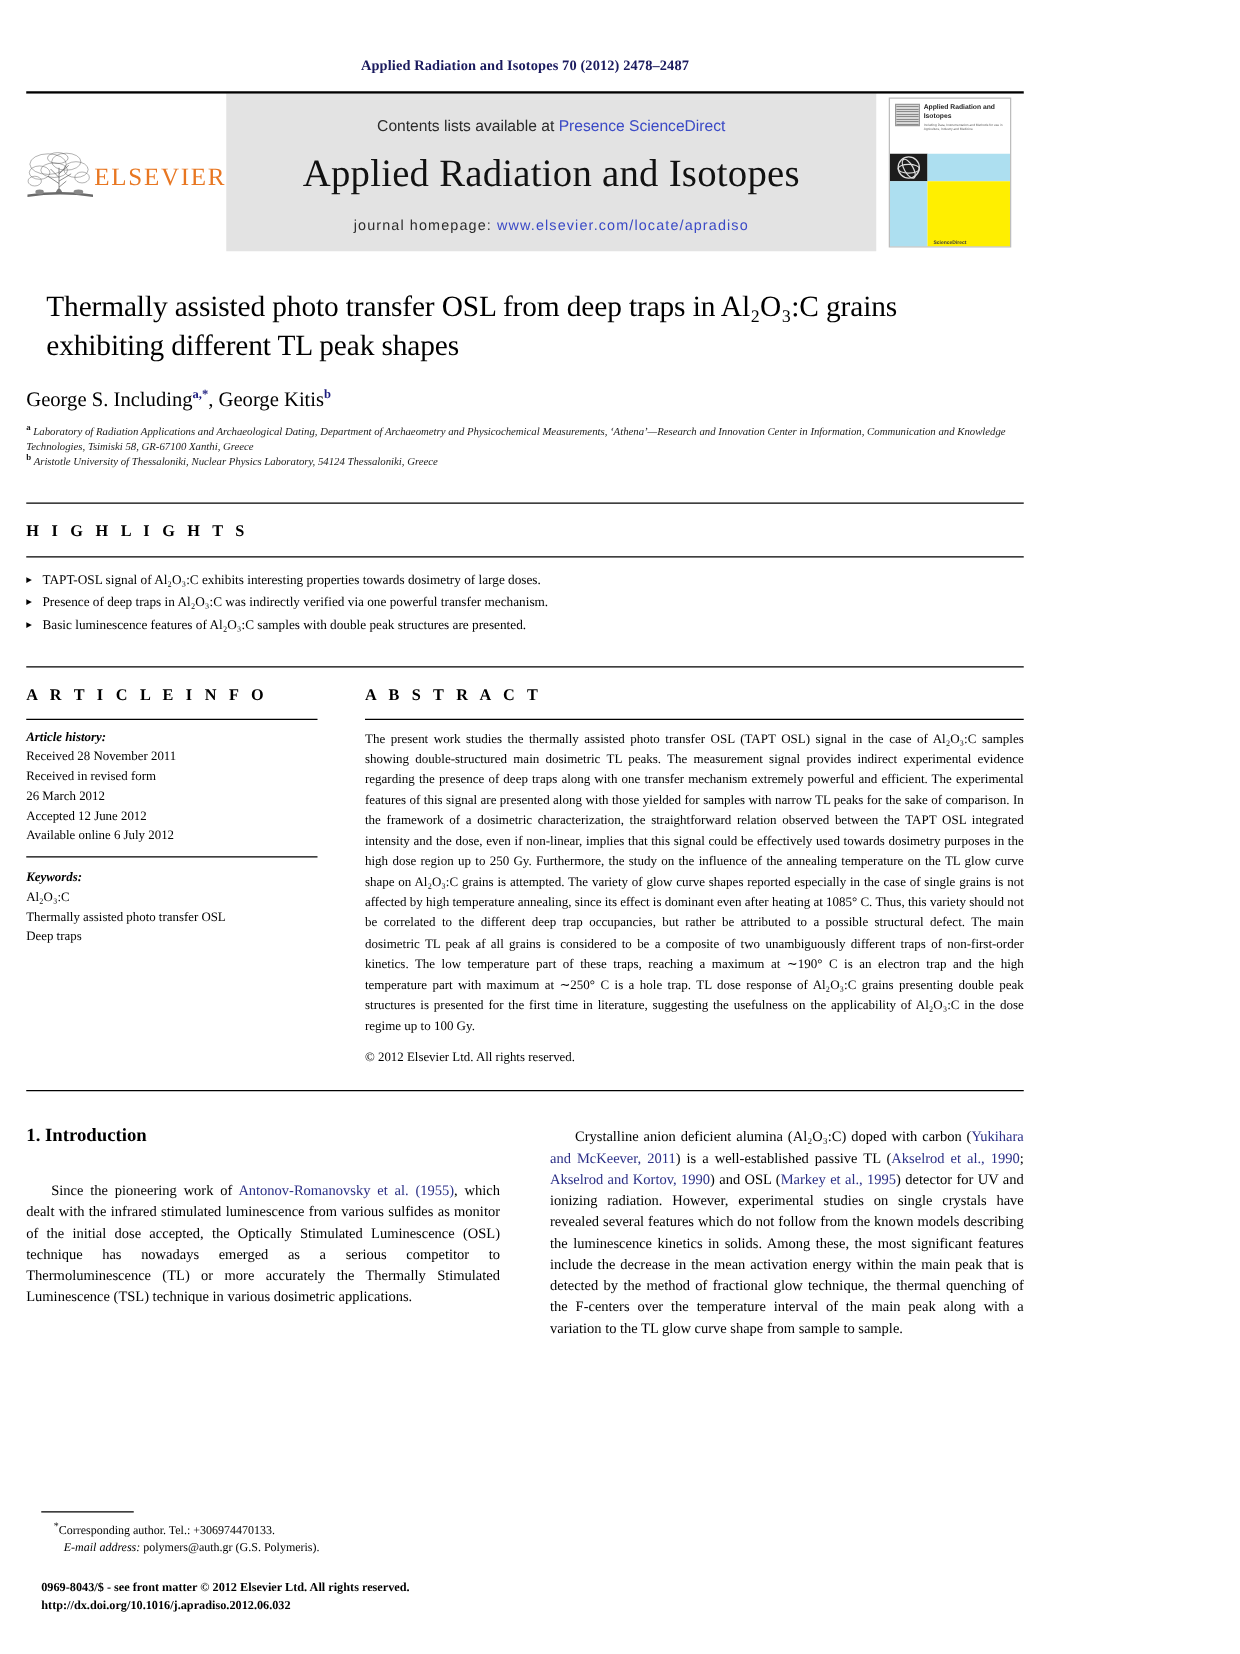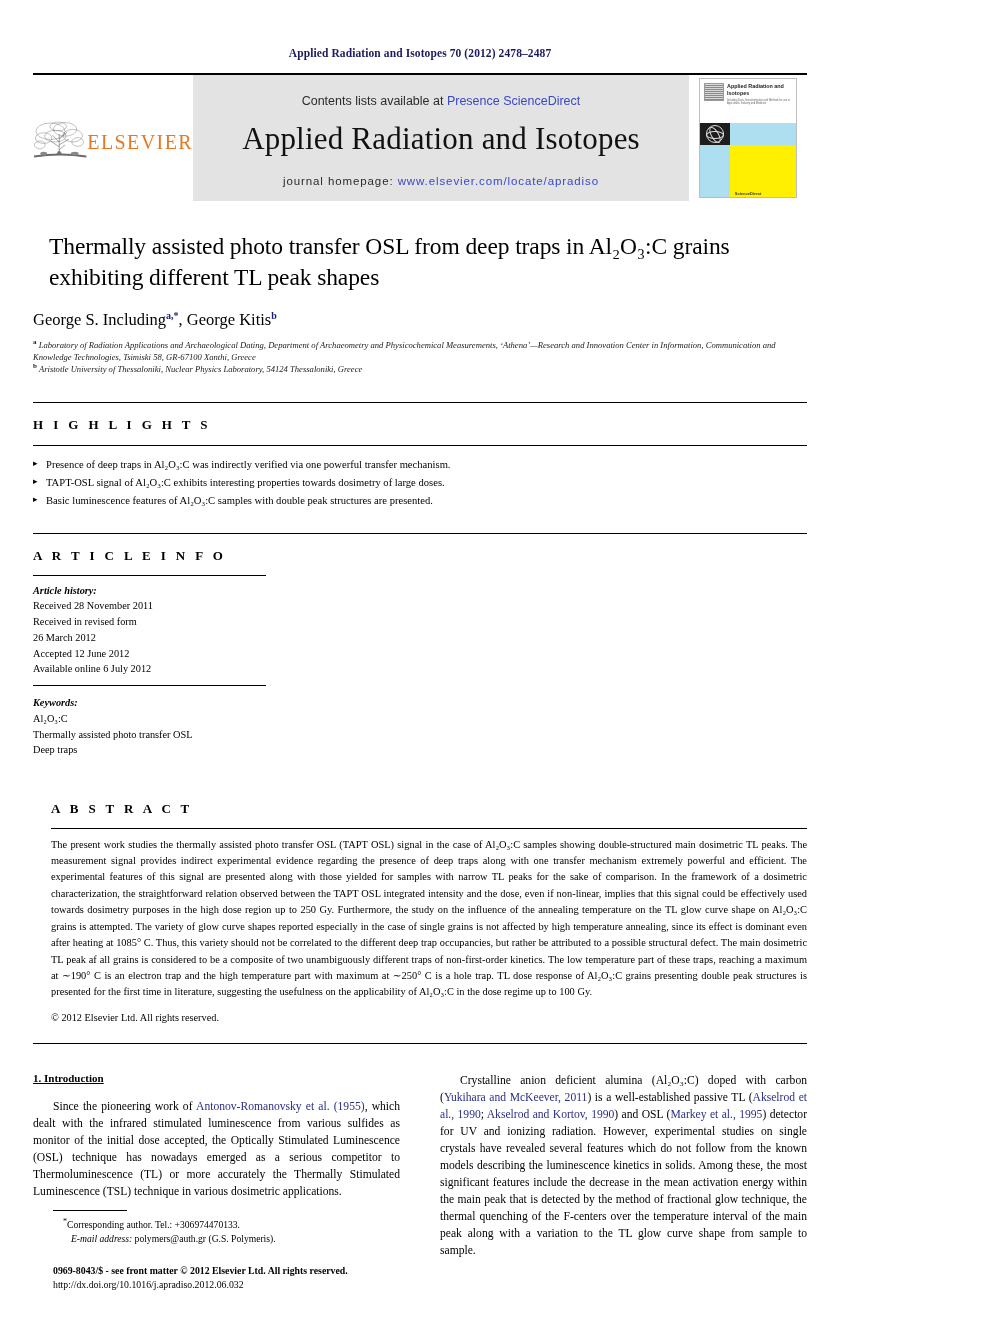--- a/index.html
+++ b/index.html
@@ -13,21 +13,21 @@
     font-family: "Liberation Serif", serif;
     color: #000000;
     position: relative;
     overflow: hidden;
   }
   .page {
     position: relative;
     width: 840px;
     height: 1323px;
     box-sizing: border-box;
-    padding: 0 33px;
+    padding: 0 21px;
   }
 
   
   .running-head {
     text-align: center;
     font-family: "Liberation Serif", serif;
     font-weight: bold;
     font-size: 11.5px;
     color: #1a1a5e;
     padding-top: 47px;
@@ -235,21 +235,20 @@
     top: 0;
     font-size: 9px;
   }
 
   
   .info-abstract {
     display: flex;
     margin-top: 22px;
     border-top: 1px solid #000;
     padding-top: 0;
-    flex-direction: column;
   }
   .col-info {
     width: 253px;
     flex: 0 0 253px;
     padding-right: 20px;
     box-sizing: border-box;
   }
   .col-abstract {
     flex: 1 1 auto;
     padding-left: 18px;
@@ -282,40 +281,39 @@
   
   .body-rule { border-top: 1px solid #000; margin-top: 20px; }
   .body-cols {
     display: flex;
     margin-top: 28px;
     gap: 40px;
   }
   .body-col { flex: 1 1 0; min-width: 0; }
   h2.section-head {
     font-family: "Liberation Serif", serif;
-    font-size: 11px;
+    font-size: 15px;
     font-weight: bold;
-    margin: 0 0 14px 0;
-    text-decoration: underline;
+    margin: 0 0 26px 0;
   }
   p.body-text {
     font-family: "Liberation Serif", serif;
     font-size: 11.6px;
     line-height: 1.47;
     text-align: justify;
     margin: 0;
     text-indent: 20px;
     color: #000;
   }
   p.body-text .cite { color: #2b2f86; }
 
   
   .footnote-area {
     position: absolute;
-    left: 53px;
+    left: 33px;
     width: 420px;
     bottom: 30px;
   }
   .footnote-rule {
     border-top: 0.9px solid #000;
     width: 74px;
     margin-bottom: 5px;
   }
   .footnote {
     font-family: "Liberation Serif", serif;
@@ -325,21 +323,21 @@
   }
   .footnote .star { font-size: 8px; vertical-align: super; }
   .footnote .em { font-style: italic; }
   .issn-block {
     margin-top: 18px;
     font-family: "Liberation Serif", serif;
     font-size: 9.8px;
     line-height: 1.5;
     font-weight: bold;
   }
-  .issn-block .doi { font-weight: normal; }
+  .issn-block .doi { font-weight: bold; }
   sub, sup { line-height: 0; }
 </style>
 </head>
 <body>
 
 <div class="page">
 
   <div class="running-head">Applied Radiation and Isotopes 70 (2012) 2478–2487</div>
 
   <div class="masthead">
@@ -424,22 +422,22 @@
       <div>
         <sup>b</sup> <span>Aristotle University of Thessaloniki, Nuclear Physics Laboratory, 54124 Thessaloniki, Greece</span>
       </div>
     </div>
   </div>
 
   <div class="section-rule-top"></div>
   <div class="sec-label">H I G H L I G H T S</div>
   <div class="thin-rule"></div>
   <ul class="highlights-list">
+    <li>TAPT-OSL signal of Al₂O₃:C exhibits interesting properties towards dosimetry of large doses.</li>
     <li>Presence of deep traps in Al₂O₃:C was indirectly verified via one powerful transfer mechanism.</li>
-    <li>TAPT-OSL signal of Al₂O₃:C exhibits interesting properties towards dosimetry of large doses.</li>
     <li>Basic luminescence features of Al₂O₃:C samples with double peak structures are presented.</li>
   </ul>
 
   <div class="info-abstract">
 
     <div class="col-info">
       <div class="sec-label">A R T I C L E   I N F O</div>
       <div class="info-rule"></div>
       <div class="info-body">
         <div class="ital">Article history:</div>

